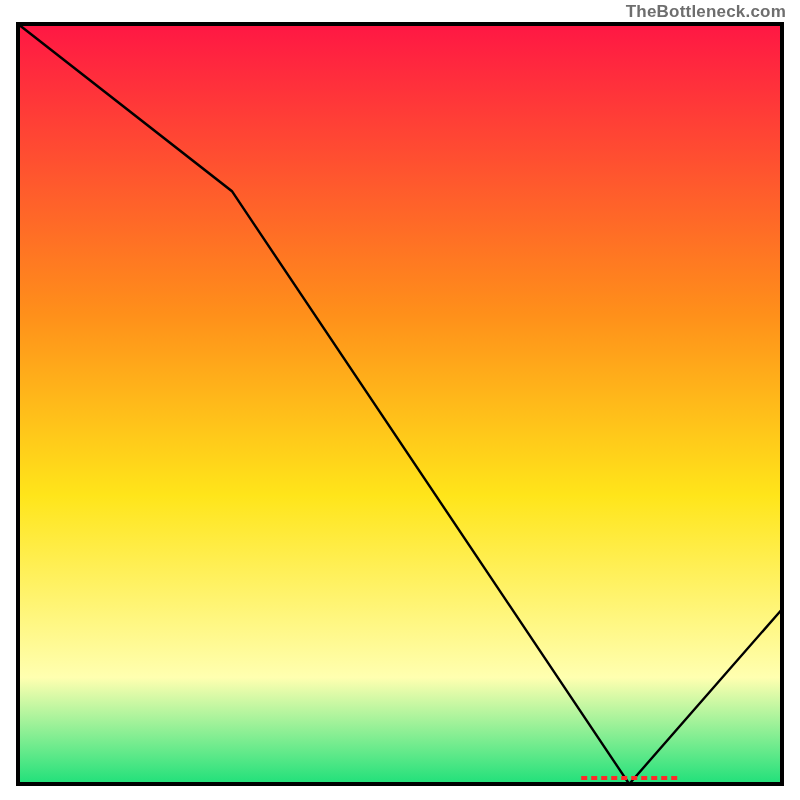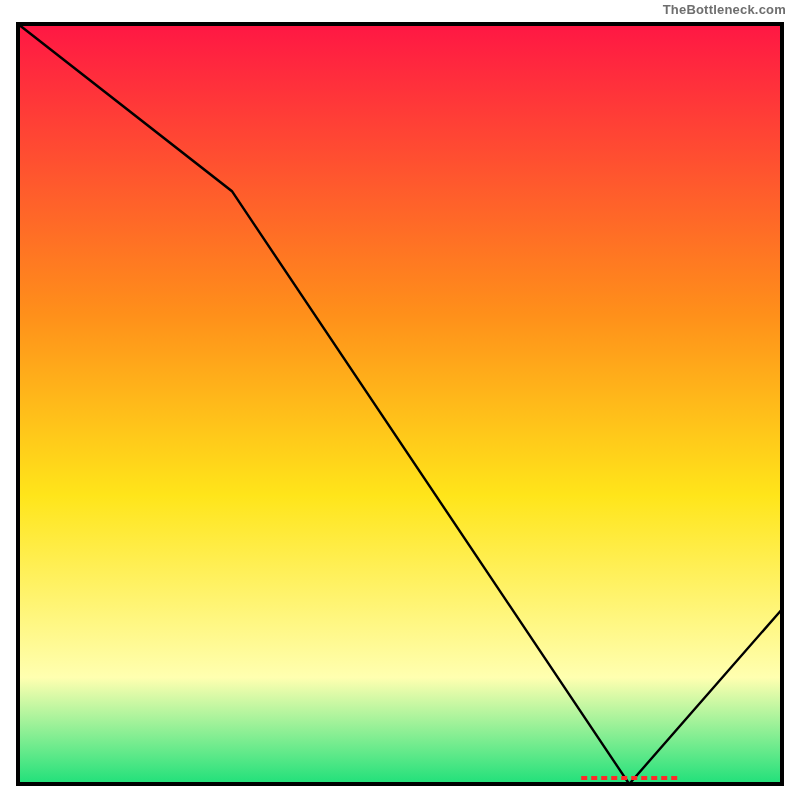--- a/index.html
+++ b/index.html
@@ -12,21 +12,21 @@
   }
   .wrap {
     position: relative;
     width: 800px;
     height: 800px;
   }
   .watermark {
     position: absolute;
     top: 2px;
     right: 14px;
-    font-size: 13px;
+    font-size: 17px;
     font-weight: 600;
     color: #6e6e6e;
     letter-spacing: 0.2px;
   }
   svg {
     display: block;
   }
 </style>
 </head>
 <body>

